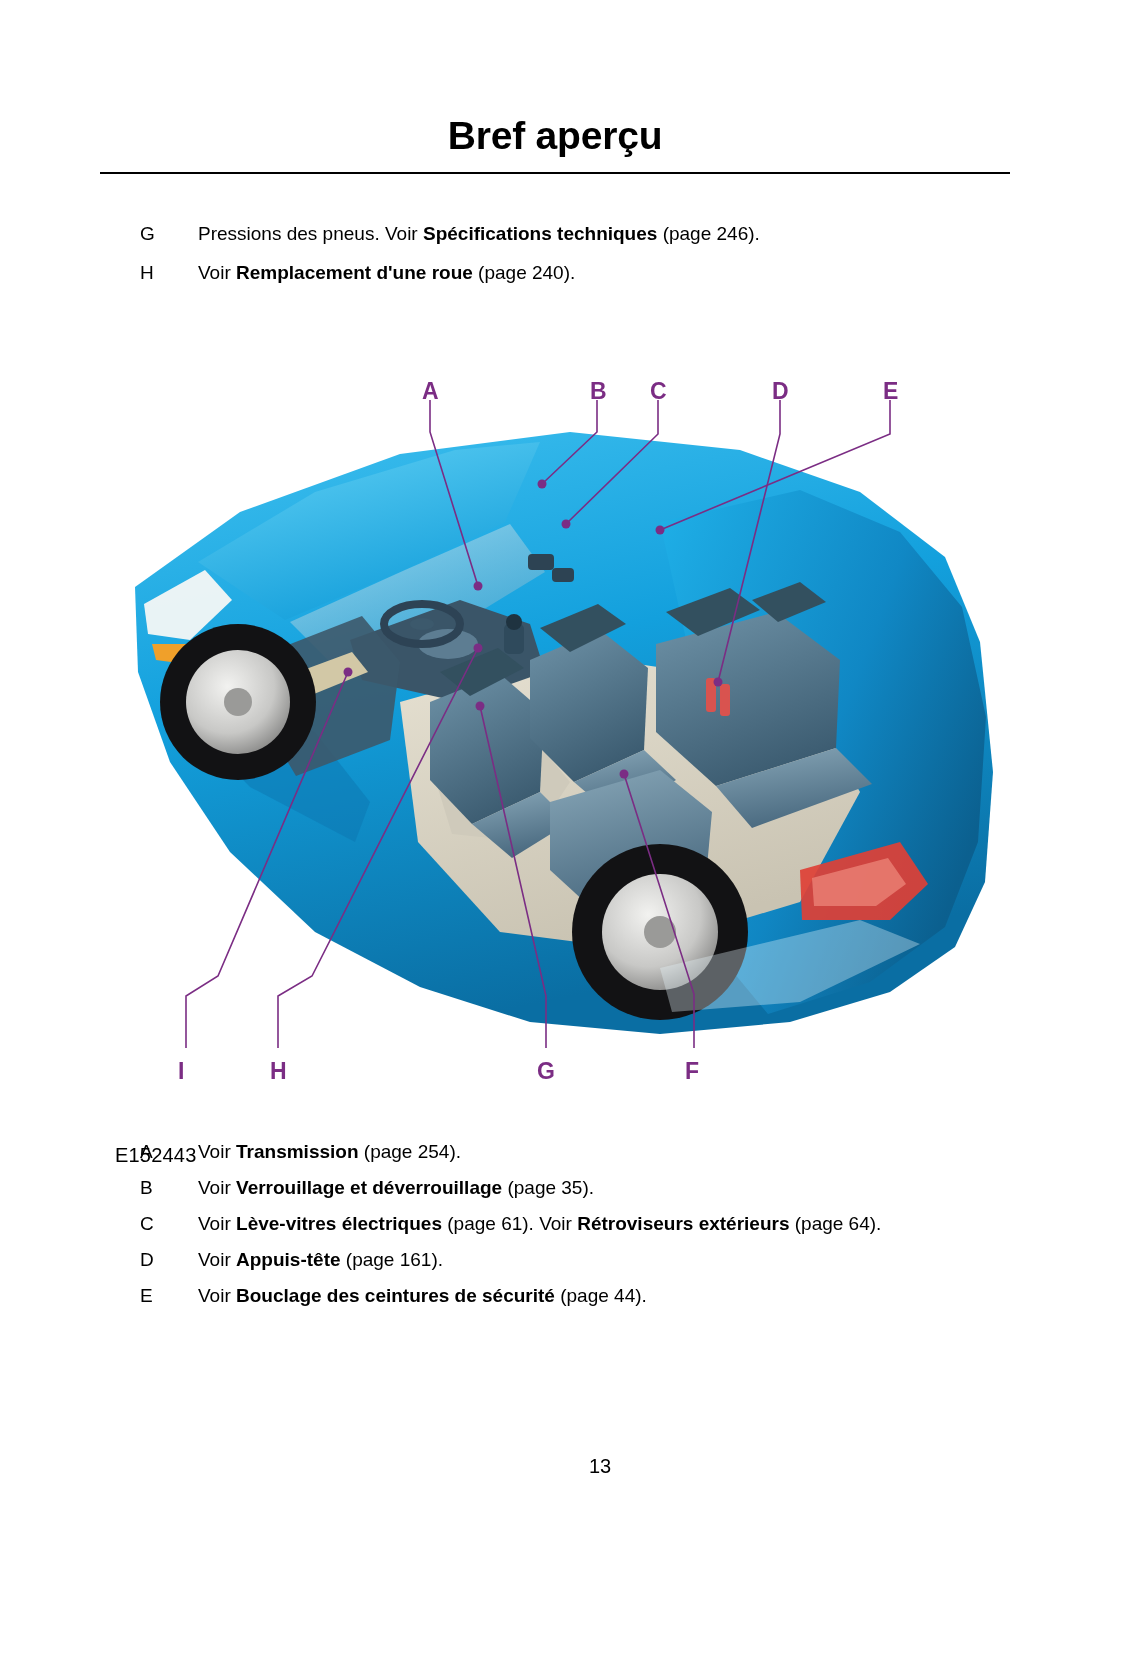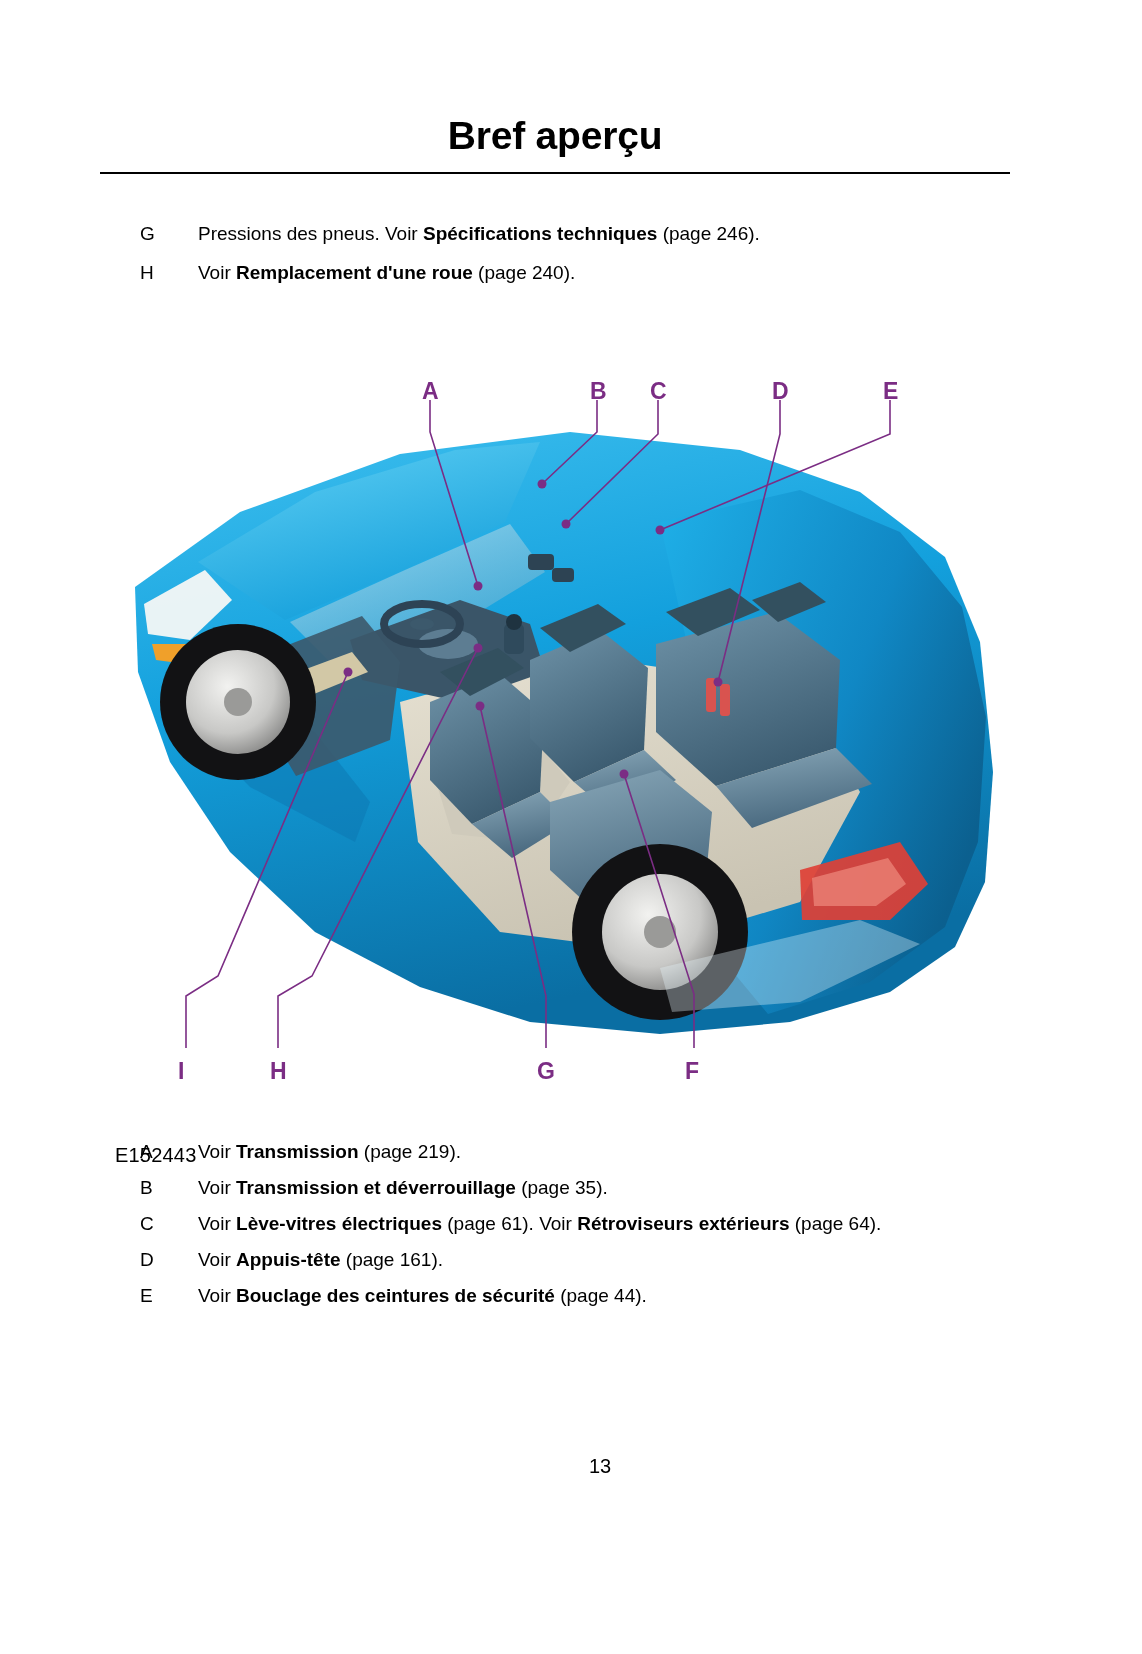--- a/index.html
+++ b/index.html
@@ -320,25 +320,25 @@
       <div class="callout-label" style="left: 437px; top: 688px; color: rgb(123, 45, 132);">G</div>
       <div class="callout-label" style="left: 170px; top: 688px; color: rgb(123, 45, 132);">H</div>
       <div class="callout-label" style="left: 78px; top: 688px; color: rgb(123, 45, 132);">I</div>
     </div>
 
   <div class="fig-code">E152443</div>
 
   <div class="ref-list" id="bottom-list">
       <div class="ref-row">
         <div class="ref-letter">A</div>
-        <div class="ref-text"><span>Voir </span><b>Transmission</b><span> (page 219).</span></div>
+        <div class="ref-text"><span>Voir </span><b>Transmission</b><span> (page 254).</span></div>
       </div>
       <div class="ref-row">
         <div class="ref-letter">B</div>
-        <div class="ref-text"><span>Voir </span><b>Transmission et déverrouillage</b><span> (page 35).</span></div>
+        <div class="ref-text"><span>Voir </span><b>Verrouillage et déverrouillage</b><span> (page 35).</span></div>
       </div>
       <div class="ref-row">
         <div class="ref-letter">C</div>
         <div class="ref-text"><span>Voir </span><b>Lève-vitres électriques</b><span> (page 61).  Voir </span><b>Rétroviseurs extérieurs</b><span> (page 64).</span></div>
       </div>
       <div class="ref-row">
         <div class="ref-letter">D</div>
         <div class="ref-text"><span>Voir </span><b>Appuis-tête</b><span> (page 161).</span></div>
       </div>
       <div class="ref-row">

